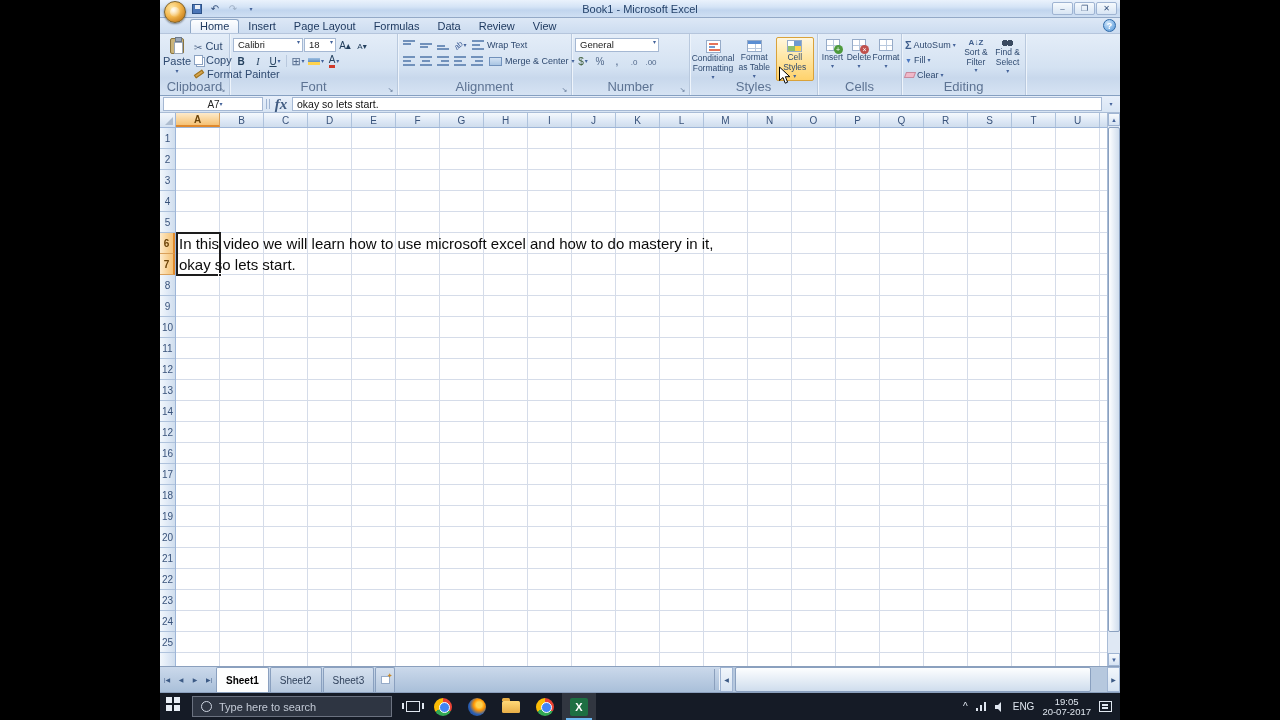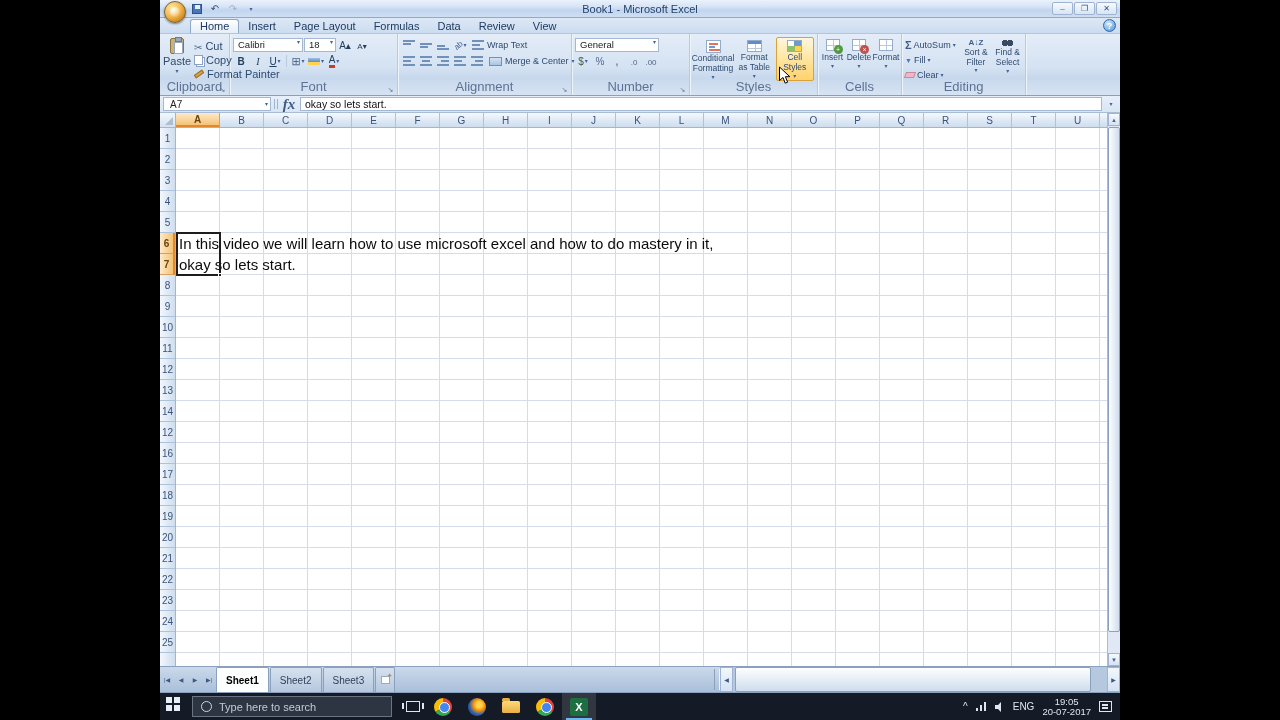--- a/index.html
+++ b/index.html
@@ -105,21 +105,21 @@
   .ebtn{display:flex;align-items:center;gap:2px;font-size:9px;color:#2f4a70;height:14px;white-space:nowrap}
   .ic-sum::after{content:"\03A3";font-size:11px;color:#3f5e8c;font-weight:bold}
   .ic-filld::after{content:"\25BC";font-size:7px;color:#4a77c0}
   .i-eraser{width:10px;height:6px;background:#f0b7c8;border:1px solid #c68a9e;transform:skewX(-20deg)}
   .bigbtn{width:30px;display:flex;flex-direction:column;align-items:center;text-align:center;font-size:8.5px;color:#2f4a70;line-height:1.15;padding-top:1px}
   .ic-sort::after{content:"A\2193Z";font-size:8px;color:#3f5e8c;font-weight:bold}
   .i-find{width:13px;height:10px;background:radial-gradient(circle at 4px 5px,#3a4a60 3px,transparent 3.4px),radial-gradient(circle at 9px 5px,#3a4a60 3px,transparent 3.4px)}
 
   
   .formula-bar{height:17px;background:linear-gradient(#e7effa,#d8e5f4);border-bottom:1px solid #a9bcd6;display:flex;align-items:center;padding:1px 3px;gap:3px}
-  .name-box{width:108px;height:14px;background:#fff;border:1px solid #a5b8d3;font-size:10px;color:#222;display:flex;align-items:center;justify-content:space-between;padding:0 2px 0 6px}
+  .name-box{width:100px;height:14px;background:#fff;border:1px solid #a5b8d3;font-size:10px;color:#222;display:flex;align-items:center;justify-content:center;padding:0 2px 0 6px}
   .fb-grip{width:4px;height:10px;border-left:1px solid #9fb4d2;border-right:1px solid #9fb4d2}
   .fx{font-family:"Liberation Serif",serif;font-style:italic;font-weight:bold;font-size:15px;color:#3e5a80;width:16px;text-align:center}
   .formula-input{flex:1;height:14px;background:#fff;border:1px solid #a5b8d3;font-size:10.5px;color:#111;padding:0 4px;display:flex;align-items:center;white-space:nowrap;overflow:hidden}
   .fb-expand{width:12px;text-align:center}
 
   
   .sheet-area{position:relative;height:553px;background:#fff;overflow:hidden}
   .corner{position:absolute;left:0;top:0;width:16px;height:15px;background:linear-gradient(#f2f7fc,#d5e2f1);border-right:1px solid #9eb6d8;border-bottom:1px solid #9eb6d8}
   .corner::after{content:"";position:absolute;right:2px;bottom:2px;border-style:solid;border-width:0 0 8px 8px;border-color:transparent transparent #aebdd0 transparent}
   .column-headers{position:absolute;left:16px;top:0;right:13px;height:15px;display:flex;background:linear-gradient(#f5f9fd,#dce7f5 60%,#cfdded);border-bottom:1px solid #9eb6d8;overflow:hidden}

